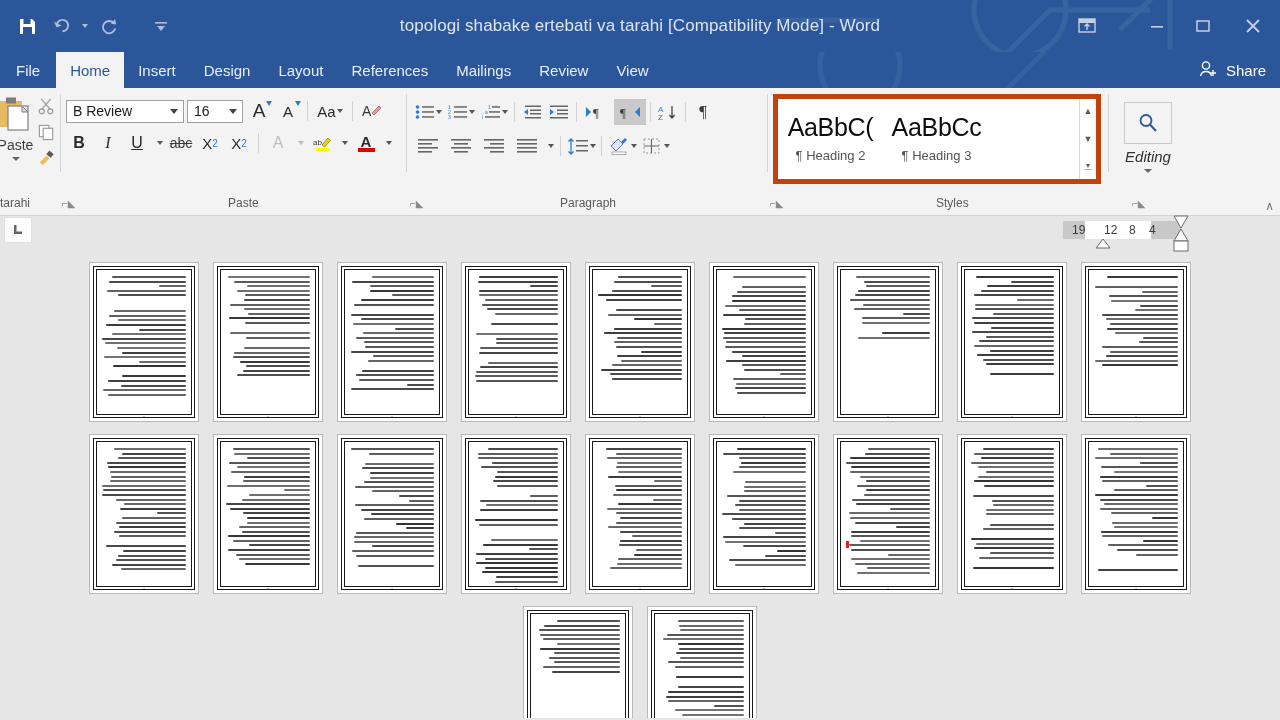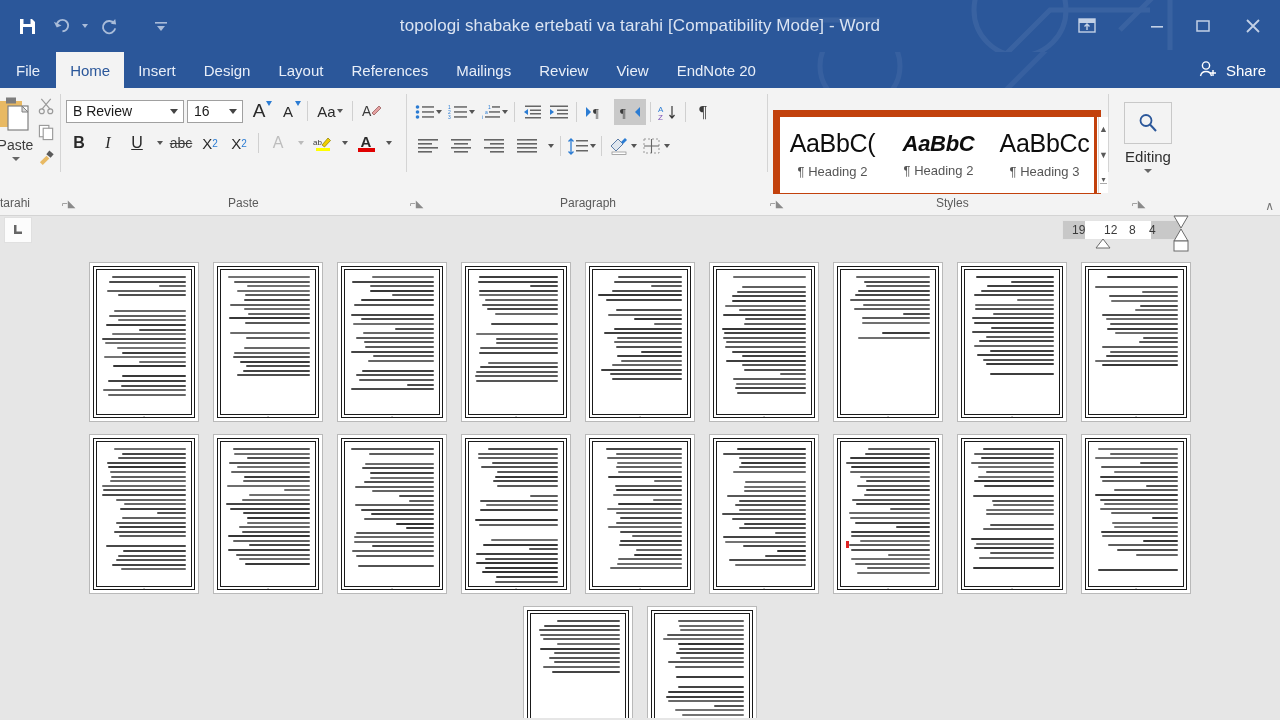--- a/index.html
+++ b/index.html
@@ -123,22 +123,22 @@
   .ibtn.strike{text-decoration:line-through;font-size:14px;color:#3a3a3a;}
   .mini-caret{width:0;height:0;border-left:3.5px solid transparent;border-right:3.5px solid transparent;border-top:4.5px solid #555;margin-left:1px;}
 
   
   .pg { display:flex; flex-direction:column; gap:8px; padding-top:5px;}
   .pg-row { display:flex; align-items:center; gap:1px; }
   .ibtn.active-tool { background:#c9c9c9; }
 
   
   .stylesbox {
-    border:7px solid #c2410c; background:#fff; height:90px; width:328px;
-    display:flex; margin-top:20px;
+    border:5px solid #c2410c; background:#fff; height:90px; width:328px;
+    display:flex; margin-top:4px;
   }
   .style-items { display:flex; flex:1; }
   .style-item {
     width:106px; display:flex; flex-direction:column; align-items:center; justify-content:center;
     border-right:1px solid #fff;
   }
   .style-preview { font-size:25px; color:#0d0d0d; line-height:1; letter-spacing:-.3px; }
   .style-preview.h2 { font-style:italic; font-weight:bold; font-size:22px;}
   .style-preview.h1 { font-weight:normal; }
   .style-name { font-size:13px; color:#555; margin-top:8px; }
@@ -303,21 +303,20 @@
 
   <div class="tab file">File</div>
   <div class="tab active">Home</div>
   <div class="tab">Insert</div>
   <div class="tab">Design</div>
   <div class="tab">Layout</div>
   <div class="tab">References</div>
   <div class="tab">Mailings</div>
   <div class="tab">Review</div>
   <div class="tab">View</div>
-  <div class="tab">EndNote 20</div>
 
 
   <div class="share">
     <span>
       <svg width="19" height="18" viewBox="0 0 19 18">
           <circle cx="7" cy="5.5" r="3.6" stroke="#ffffff" stroke-width="1.4" fill="none"></circle>
           <path d="M1.5 16 A5.6 5.6 0 0 1 12.5 16" stroke="#ffffff" stroke-width="1.4" fill="none"></path>
           <path d="M14 10 L14 16 M11 13 L17 13" stroke="#ffffff" stroke-width="1.4"></path>
         </svg>
     </span>
@@ -600,43 +599,39 @@
 
   <div class="rgroup" style="width:340px;">
     <div class="rgroup-body" style="padding-top:2px">
       <div class="stylesbox">
         <div class="style-items">
           <div class="style-item">
             <span class="style-preview h1">AaBbC(</span>
             <span class="style-name">¶ <span>Heading 2</span></span>
           </div>
           <div class="style-item">
-            <span class="style-preview h2">AaBbC</span>
-            <span class="style-name">¶ <span>Heading 2</span></span>
-          </div>
-          <div class="style-item">
             <span class="style-preview">AaBbCс</span>
             <span class="style-name">¶ <span>Heading 3</span></span>
           </div>
         </div>
         <div class="styles-scroll">
           <span class="ss-btn">▲</span>
           <span class="ss-btn">▼</span>
           <span class="ss-btn" style="flex-direction:column;line-height:4px">
             <span style="font-size:8px">▾</span>
               <span style="font-size:7px;display:block;margin-top:-1px">—</span>
           </span>
         </div>
       </div>
     </div>
   </div>
 
   <div class="rgroup-sep"></div>
 
-  <div class="rgroup" style="width:78px;">
+  <div class="rgroup" style="width:78px;font-style:italic;">
     <div class="rgroup-body" style="justify-content:center; padding-top:8px;">
       <div class="editing-col">
         <span class="edit-icon-box">
           <svg width="22" height="22" viewBox="0 0 22 22">
               <circle cx="9" cy="8.5" r="5.5" stroke="#2b579a" stroke-width="1.8" fill="none"></circle>
               <path d="M13 12.5 L19 19" stroke="#2b579a" stroke-width="2"></path>
             </svg>
         </span>
         <span class="edit-label">Editing</span>
         <span class="caret-dn"></span>

